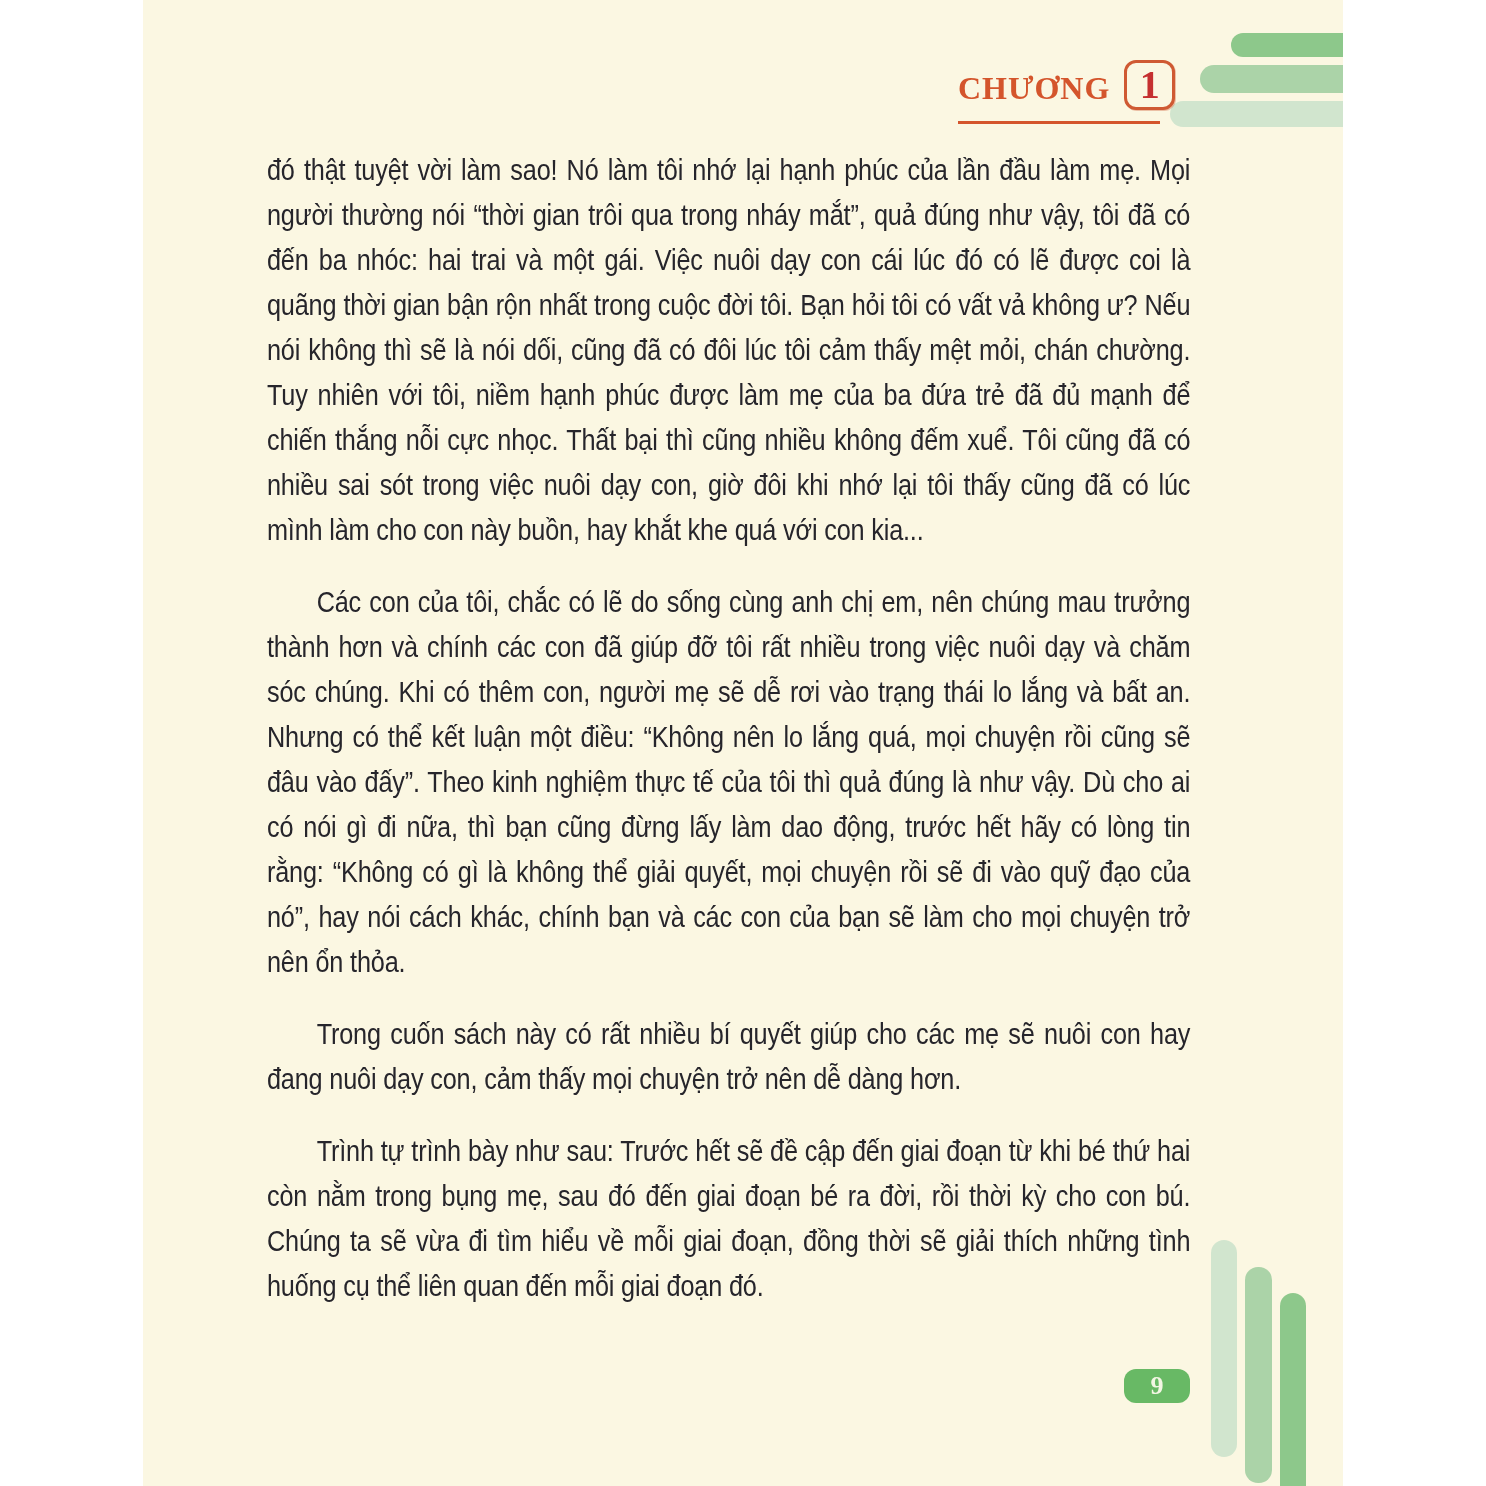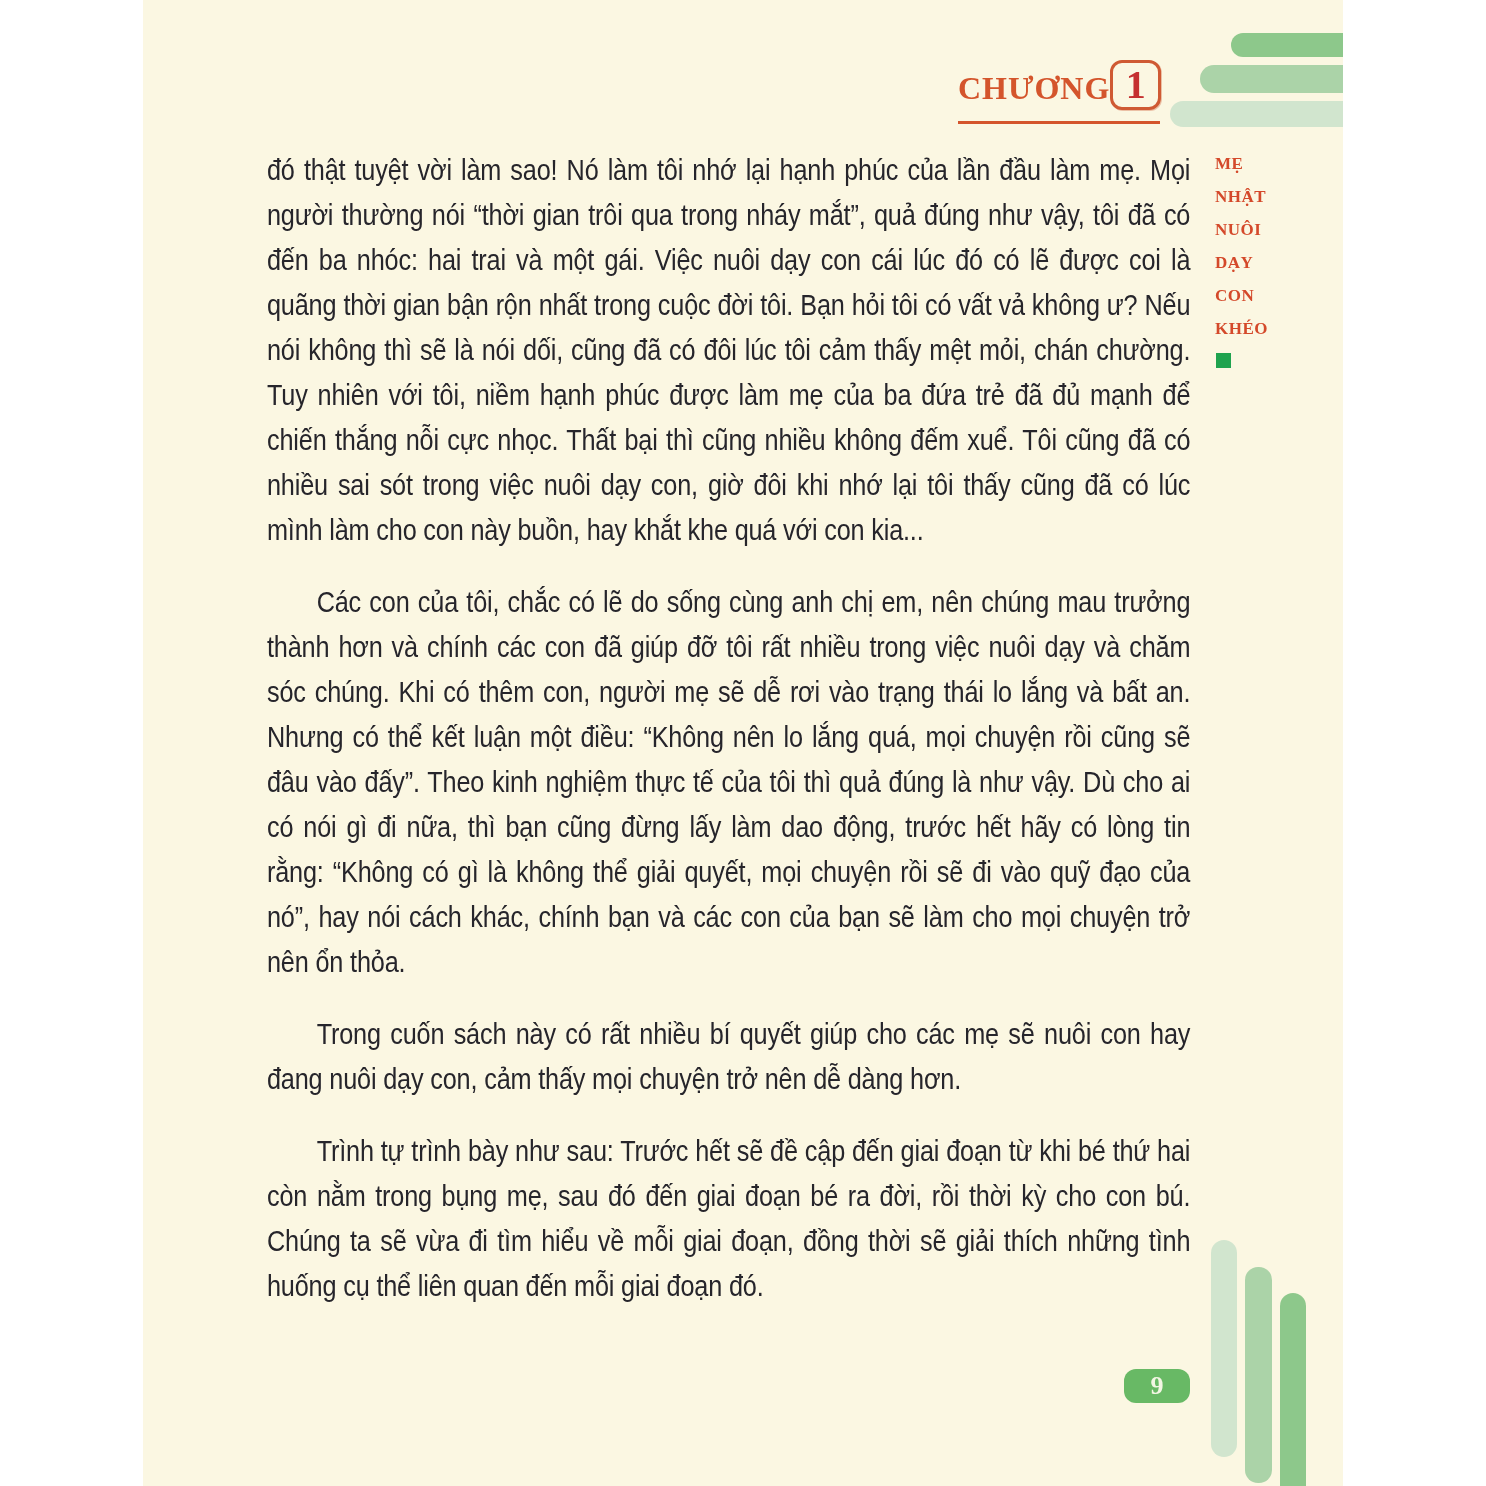--- a/index.html
+++ b/index.html
@@ -34,21 +34,21 @@
 
   
   .tbar{position:absolute;right:0;}
   .tbar-1{top:33px;height:24px;width:112px;background:var(--bar-dark);border-radius:12px 0 0 12px;}
   .tbar-2{top:65px;height:28px;width:143px;background:var(--bar-mid);border-radius:14px 0 0 14px;}
   .tbar-3{top:101px;height:26px;width:173px;background:var(--bar-light);border-radius:13px 0 0 13px;}
 
   
   .chapter-header{
     position:absolute;left:815px;top:60px;
-    display:flex;align-items:flex-end;
+    display:flex;align-items:flex-end;gap:14px;
   }
   .chapter-label{
     font-family:"Liberation Serif",serif;
     font-weight:bold;
     font-size:32px;
     line-height:1;
     letter-spacing:1px;
     color:var(--accent-orange);
     margin-bottom:6px;
   }
@@ -138,29 +138,20 @@
     <div class="tbar tbar-3"></div>
 
     <div class="chapter-header">
       <span class="chapter-label">CHƯƠNG</span>
       <span class="chapter-number-box">
         <span class="chapter-number">1</span>
       </span>
     </div>
     <div class="chapter-underline"></div>
 
-    <div class="sidebar-title">
-      <span class="sidebar-word">MẸ</span>
-      <span class="sidebar-word">NHẬT</span>
-      <span class="sidebar-word">NUÔI</span>
-      <span class="sidebar-word">DẠY</span>
-      <span class="sidebar-word">CON</span>
-      <span class="sidebar-word">KHÉO</span>
-      <span class="green-square"></span>
-    </div>
 
     <div class="body-text">
       <p>đó thật tuyệt vời làm sao! Nó làm tôi nhớ lại hạnh phúc của lần đầu làm mẹ. Mọi người thường nói “thời gian trôi qua trong nháy mắt”, quả đúng như vậy, tôi đã có đến ba nhóc: hai trai và một gái. Việc nuôi dạy con cái lúc đó có lẽ được coi là quãng thời gian bận rộn nhất trong cuộc đời tôi. Bạn hỏi tôi có vất vả không ư? Nếu nói không thì sẽ là nói dối, cũng đã có đôi lúc tôi cảm thấy mệt mỏi, chán chường. Tuy nhiên với tôi, niềm hạnh phúc được làm mẹ của ba đứa trẻ đã đủ mạnh để chiến thắng nỗi cực nhọc. Thất bại thì cũng nhiều không đếm xuể. Tôi cũng đã có nhiều sai sót trong việc nuôi dạy con, giờ đôi khi nhớ lại tôi thấy cũng đã có lúc mình làm cho con này buồn, hay khắt khe quá với con kia...</p>
       <p class="indent">Các con của tôi, chắc có lẽ do sống cùng anh chị em, nên chúng mau trưởng thành hơn và chính các con đã giúp đỡ tôi rất nhiều trong việc nuôi dạy và chăm sóc chúng. Khi có thêm con, người mẹ sẽ dễ rơi vào trạng thái lo lắng và bất an. Nhưng có thể kết luận một điều: “Không nên lo lắng quá, mọi chuyện rồi cũng sẽ đâu vào đấy”. Theo kinh nghiệm thực tế của tôi thì quả đúng là như vậy. Dù cho ai có nói gì đi nữa, thì bạn cũng đừng lấy làm dao động, trước hết hãy có lòng tin rằng: “Không có gì là không thể giải quyết, mọi chuyện rồi sẽ đi vào quỹ đạo của nó”, hay nói cách khác, chính bạn và các con của bạn sẽ làm cho mọi chuyện trở nên ổn thỏa.</p>
       <p class="indent">Trong cuốn sách này có rất nhiều bí quyết giúp cho các mẹ sẽ nuôi con hay đang nuôi dạy con, cảm thấy mọi chuyện trở nên dễ dàng hơn.</p>
       <p class="indent">Trình tự trình bày như sau: Trước hết sẽ đề cập đến giai đoạn từ khi bé thứ hai còn nằm trong bụng mẹ, sau đó đến giai đoạn bé ra đời, rồi thời kỳ cho con bú. Chúng ta sẽ vừa đi tìm hiểu về mỗi giai đoạn, đồng thời sẽ giải thích những tình huống cụ thể liên quan đến mỗi giai đoạn đó.</p>
     </div>
 
     <div class="page-badge">
       <span>9</span>

